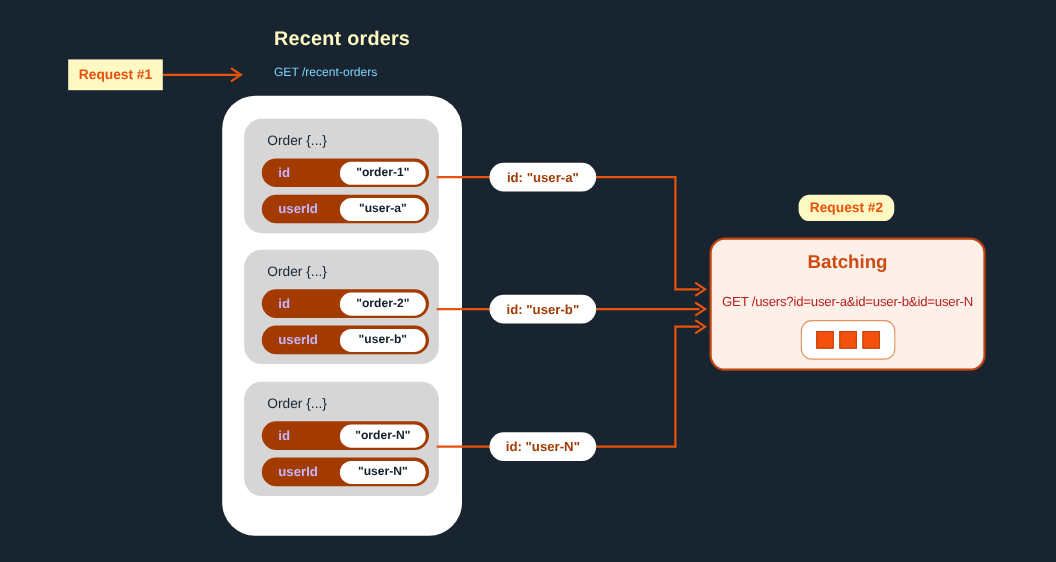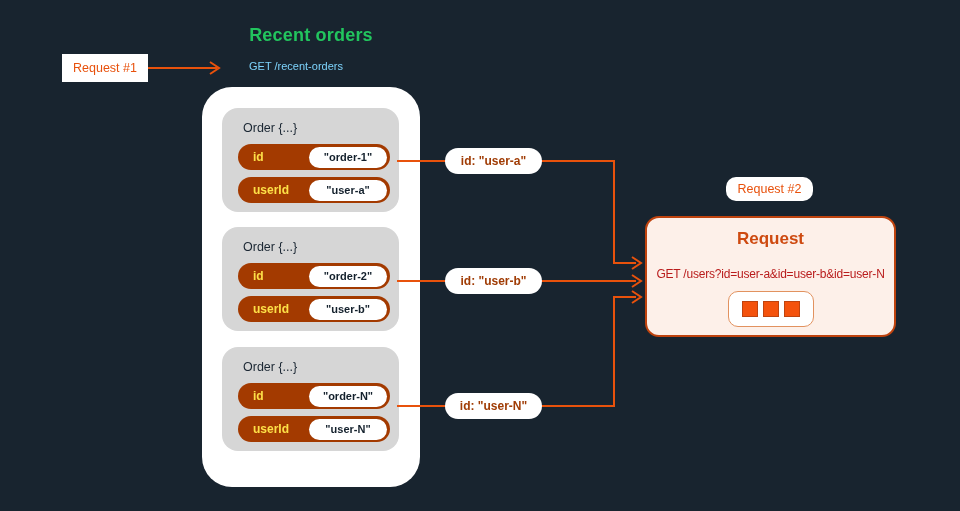--- a/index.html
+++ b/index.html
@@ -6,31 +6,31 @@
   html,body { background:#18242f; }
   #stage {
     position:relative; width:960px; height:511px; overflow:hidden;
     background:#18242f;
     font-family:"Liberation Sans","DejaVu Sans",sans-serif;
   }
 
   
   .page-title {
     position:absolute; left:202px; top:25px; width:218px;
-    text-align:center; color:#22c55e; font-size:18px; font-weight:600;
+    text-align:center; color:#fef9c3; font-size:18px; font-weight:600;
     letter-spacing:.2px; z-index:4;
   }
   .endpoint-text {
     position:absolute; left:249px; top:60px;
     color:#7dd3fc; font-size:11px; z-index:4;
   }
   .request-tag {
-    position:absolute; background:#ffffff; display:flex;
+    position:absolute; background:#fef9c3; display:flex;
     align-items:center; justify-content:center;
-    color:#e8510c; font-weight:normal; font-size:12.5px; z-index:4;
+    color:#e8510c; font-weight:bold; font-size:12.5px; z-index:4;
   }
   #request1-tag { left:62px; top:54px; width:86px; height:28px; }
   #request2-tag { left:726px; top:177px; width:87px; height:24px;border-radius:10px; }
 
   
   .orders-container {
     position:absolute; left:202px; top:87px; width:218px; height:400px;
     background:#ffffff; border-radius:30px; z-index:1;
   }
 
@@ -44,21 +44,21 @@
   #order-card-1 { top:227px; }
   #order-card-2 { top:347px; }
   .order-label {
     margin:0 0 9px 5px; font-size:12.5px; font-weight:500; color:#1b2733;
   }
   .field-pill {
     height:26px; border-radius:13px; background:#a33a00;
     display:flex; align-items:center; justify-content:space-between;
     padding:0 3px 0 15px; margin-bottom:7px;
   }
-  .field-key { color:#fde047; font-size:12px; font-weight:600; }
+  .field-key { color:#c4b5fd; font-size:12px; font-weight:600; }
   .field-value {
     width:78px; height:21px; background:#ffffff; border-radius:11px;
     display:flex; align-items:center; justify-content:center;
     font-size:11px; font-weight:bold; color:#13202c;
   }
 
   
   .id-pill {
     position:absolute; left:445px; width:97px; height:26px;
     background:#ffffff; border-radius:13px;
@@ -158,21 +158,21 @@
       <span class="field-key">userId</span>
       <span class="field-value">"user-N"</span>
     </div>
   </div>
 
   <div class="id-pill" id="id-pill-0">id: "user-a"</div>
   <div class="id-pill" id="id-pill-1">id: "user-b"</div>
   <div class="id-pill" id="id-pill-2">id: "user-N"</div>
 
   <div class="batching-box">
-    <div class="batching-title">Request</div>
+    <div class="batching-title">Batching</div>
     <div class="batching-url">GET /users?id=user-a&amp;id=user-b&amp;id=user-N</div>
     <div class="batch-queue">
       <span class="batch-square"></span>
       <span class="batch-square"></span>
       <span class="batch-square"></span>
     </div>
   </div>
 
 </div>
 

